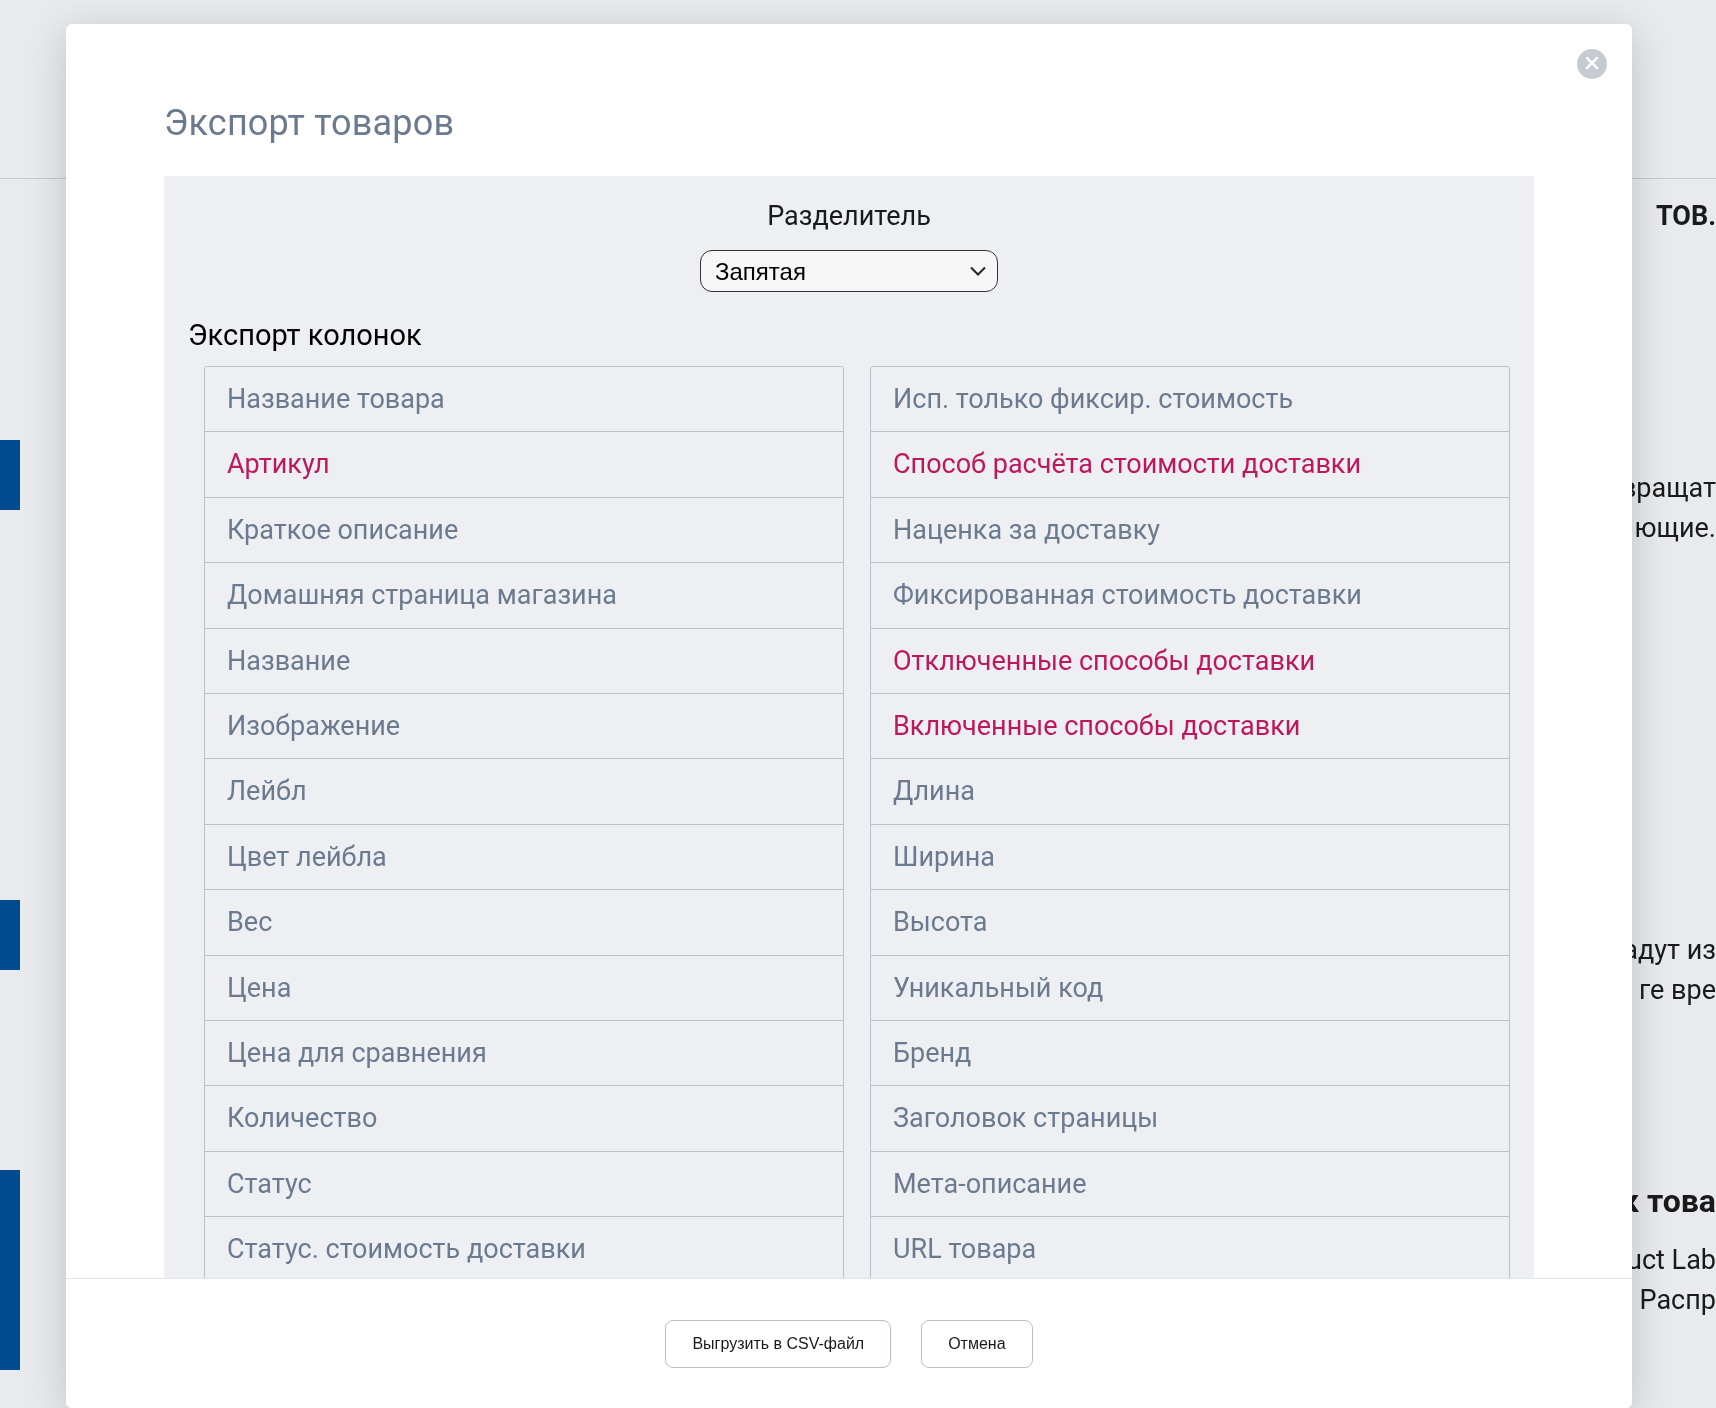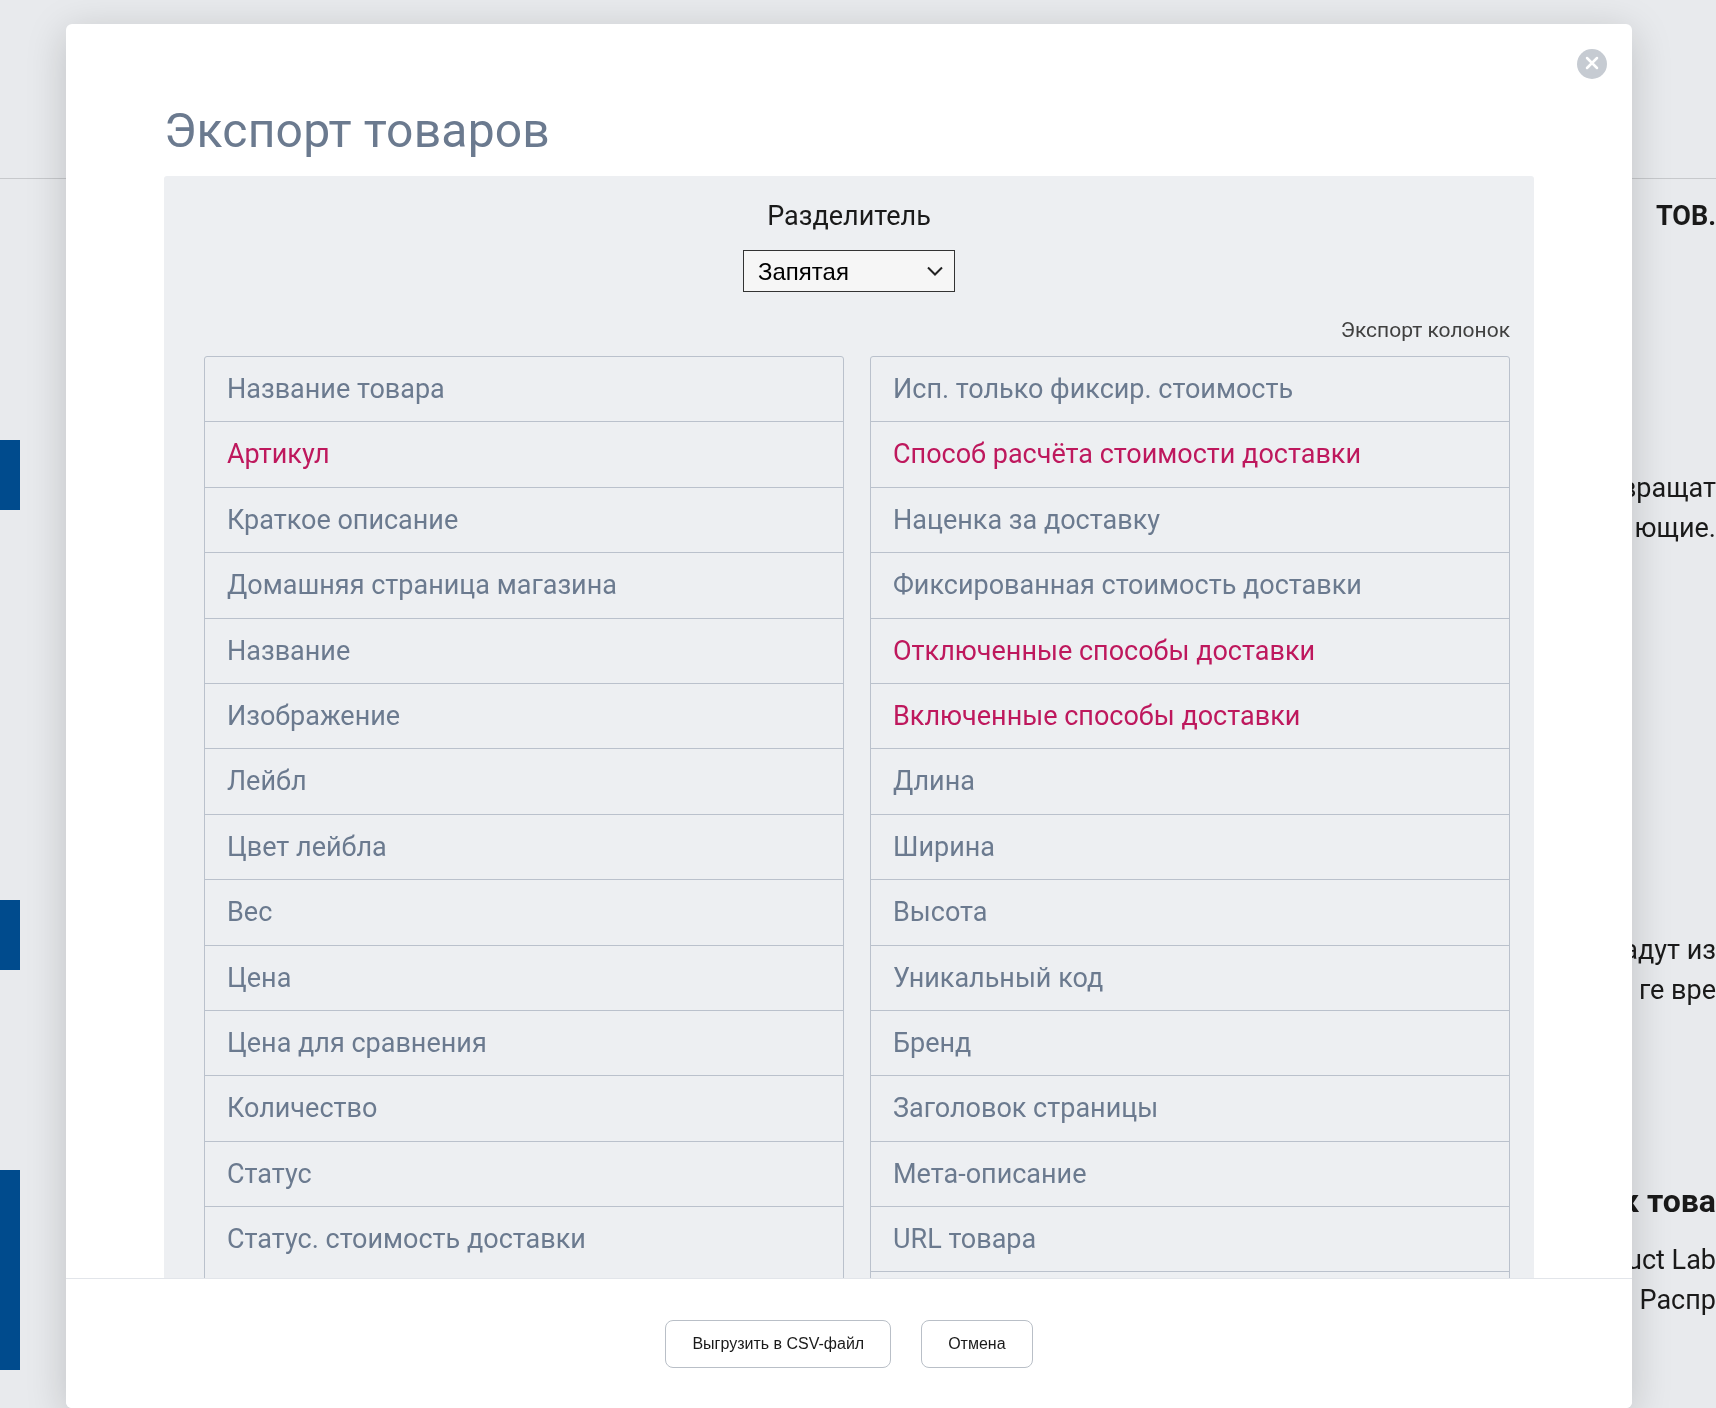--- a/index.html
+++ b/index.html
@@ -65,21 +65,21 @@
       display: flex;
       align-items: center;
       justify-content: center;
       cursor: pointer;
     }
     .modal-close svg { width: 14px; height: 14px; }
     .modal-title {
       position: absolute;
       left: 98px;
       top: 78px;
-      font-size: 48px;
+      font-size: 36px;
       font-weight: 400;
       color: #6b7a8f;
       letter-spacing: 0.2px;
     }
 
     .panel {
       position: absolute;
       left: 98px;
       top: 152px;
       width: 1370px;
@@ -100,38 +100,37 @@
     .select-wrap {
       position: relative;
     }
     .select {
       appearance: none;
       -webkit-appearance: none;
       -moz-appearance: none;
       font-size: 24px;
       padding: 6px 40px 6px 14px;
       border: 1px solid #333;
-      border-radius: 0;
+      border-radius: 12px;
       background: #f6f6f6;
-      width: 212px;
+      width: 298px;
       height: 42px;
       cursor: pointer;
     }
     .select-caret {
       position: absolute;
       right: 12px;
       top: 50%;
       transform: translateY(-50%);
       pointer-events: none;
     }
     .export-cols-label {
       margin-top: 26px;
-      font-size: 21px;
-      color: #404040;
-      text-align: right;
+      font-size: 29px;
+      color: #000000;
     }
     .columns {
       display: flex;
       gap: 26px;
       margin-top: 14px;
       margin-left: 16px;
     }
     .col {
       flex: 1;
       border: 1px solid #bac1cc;

